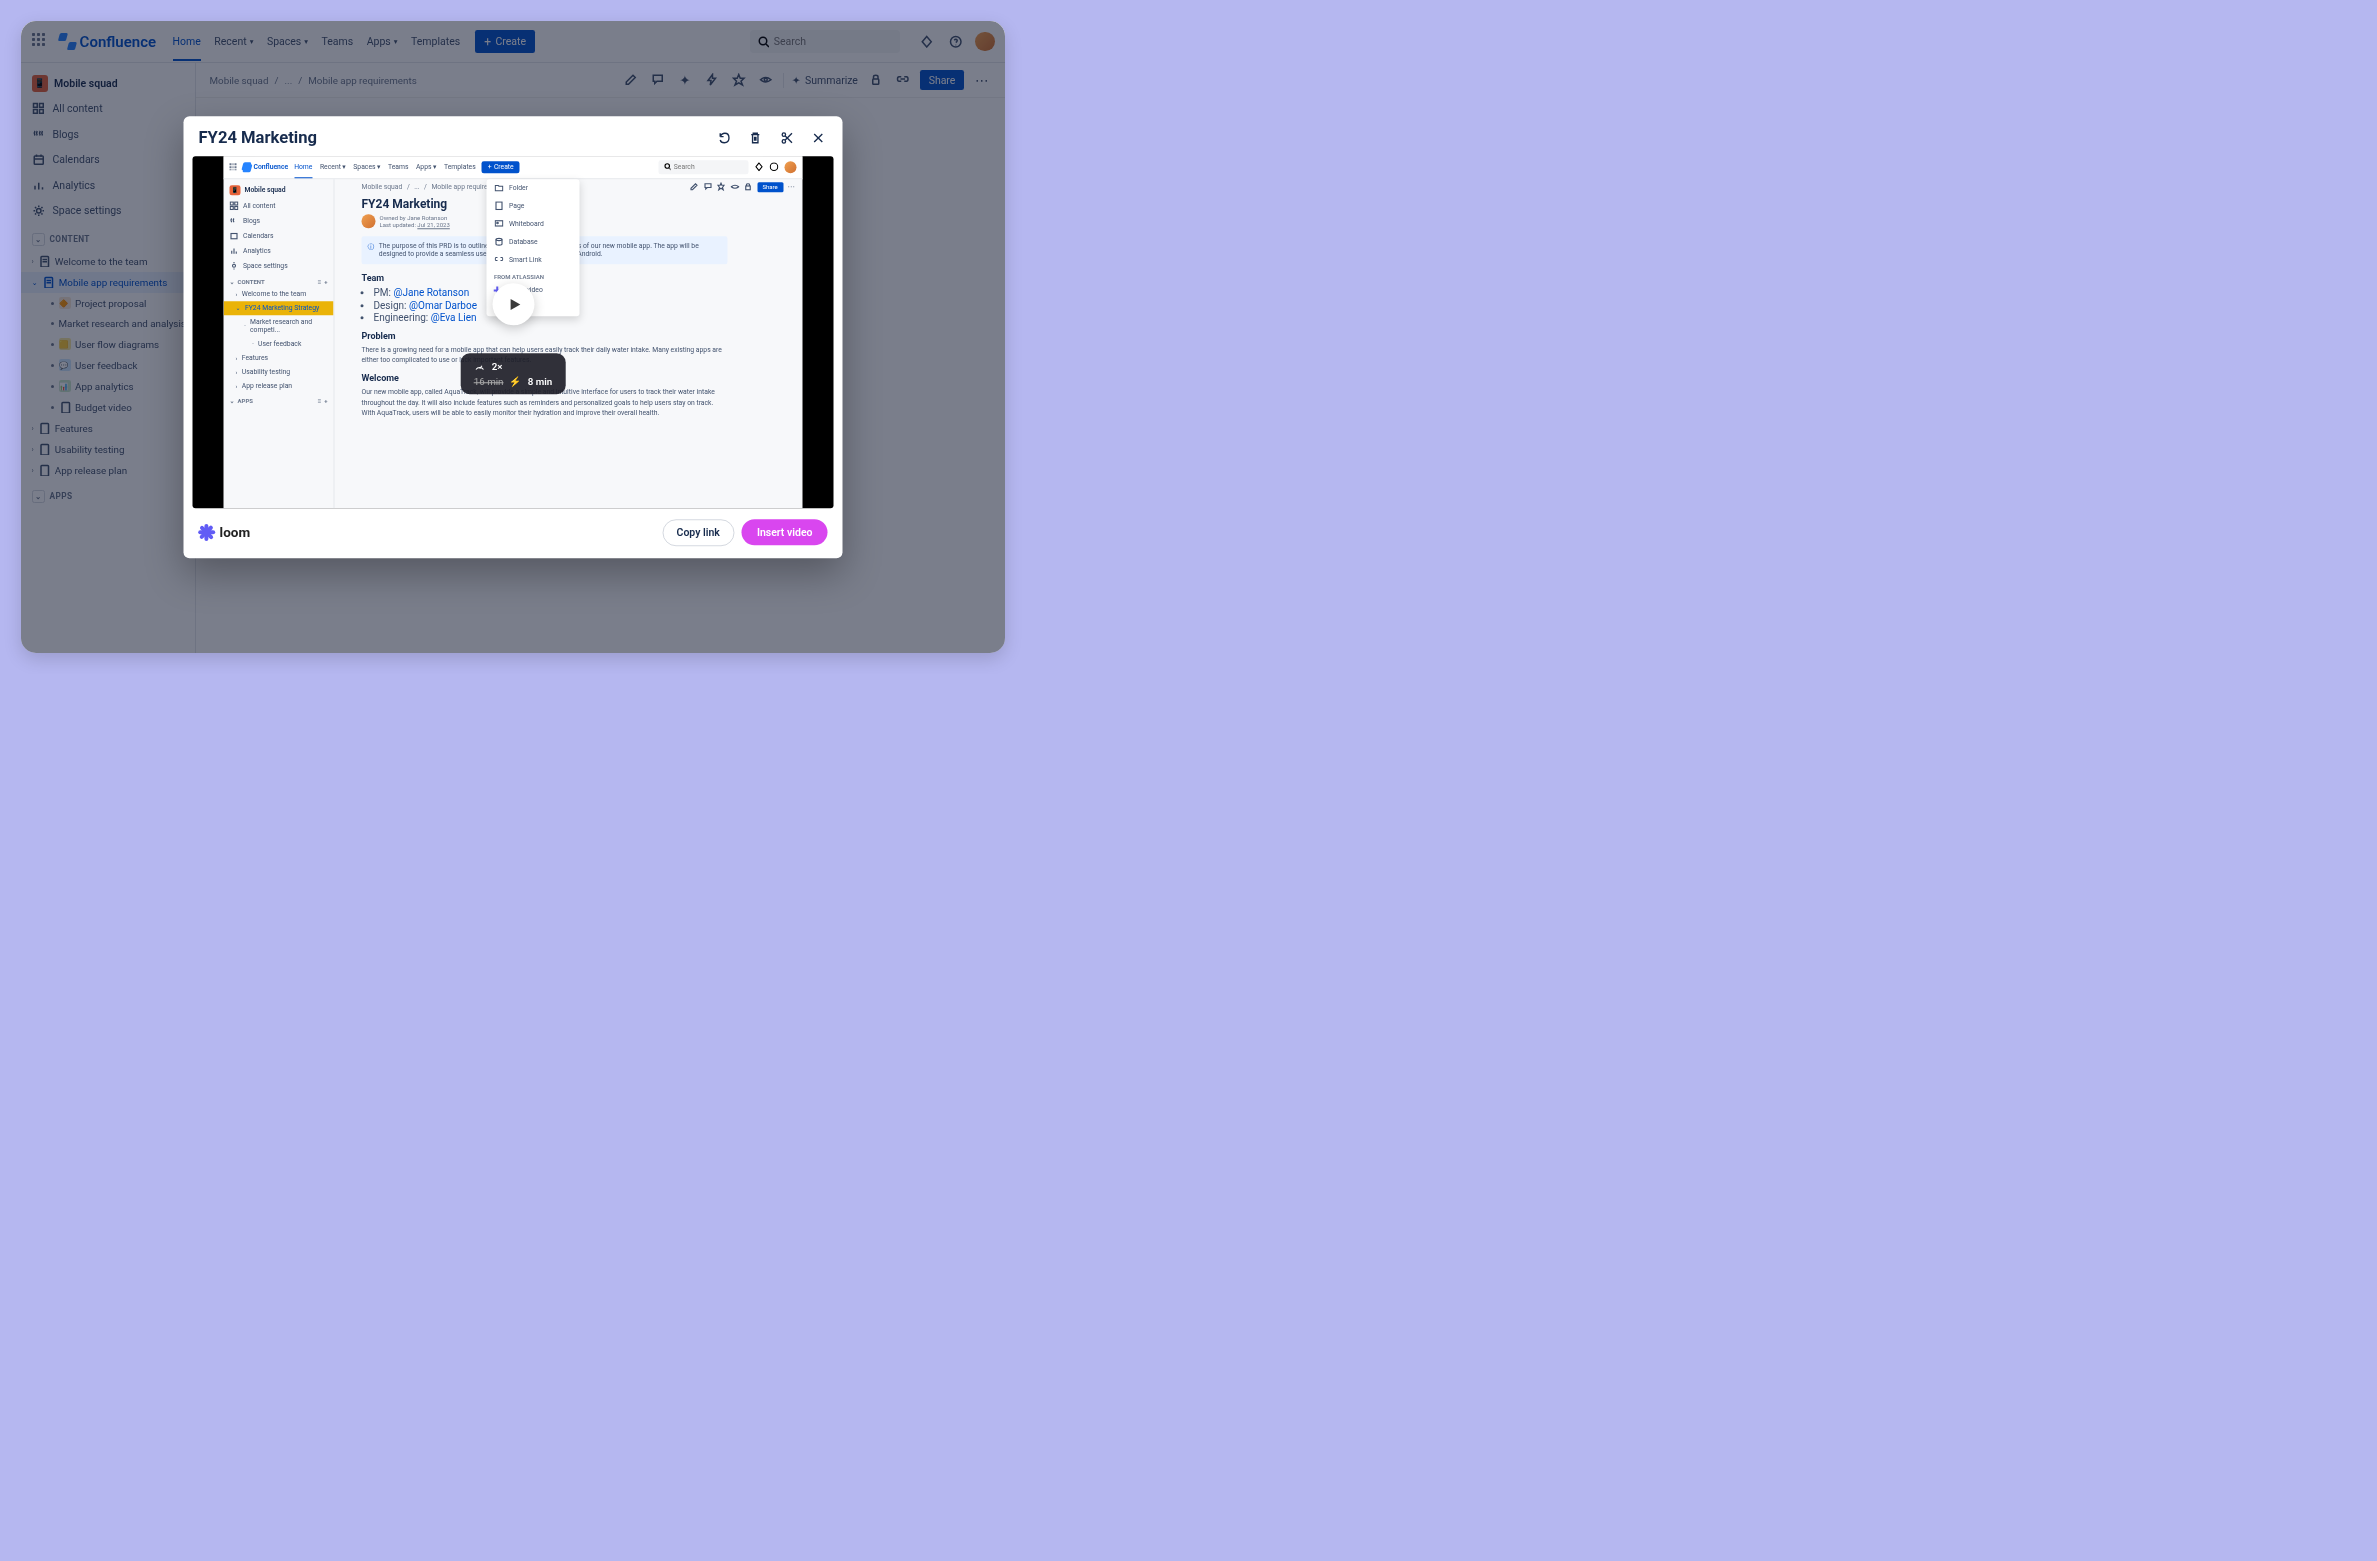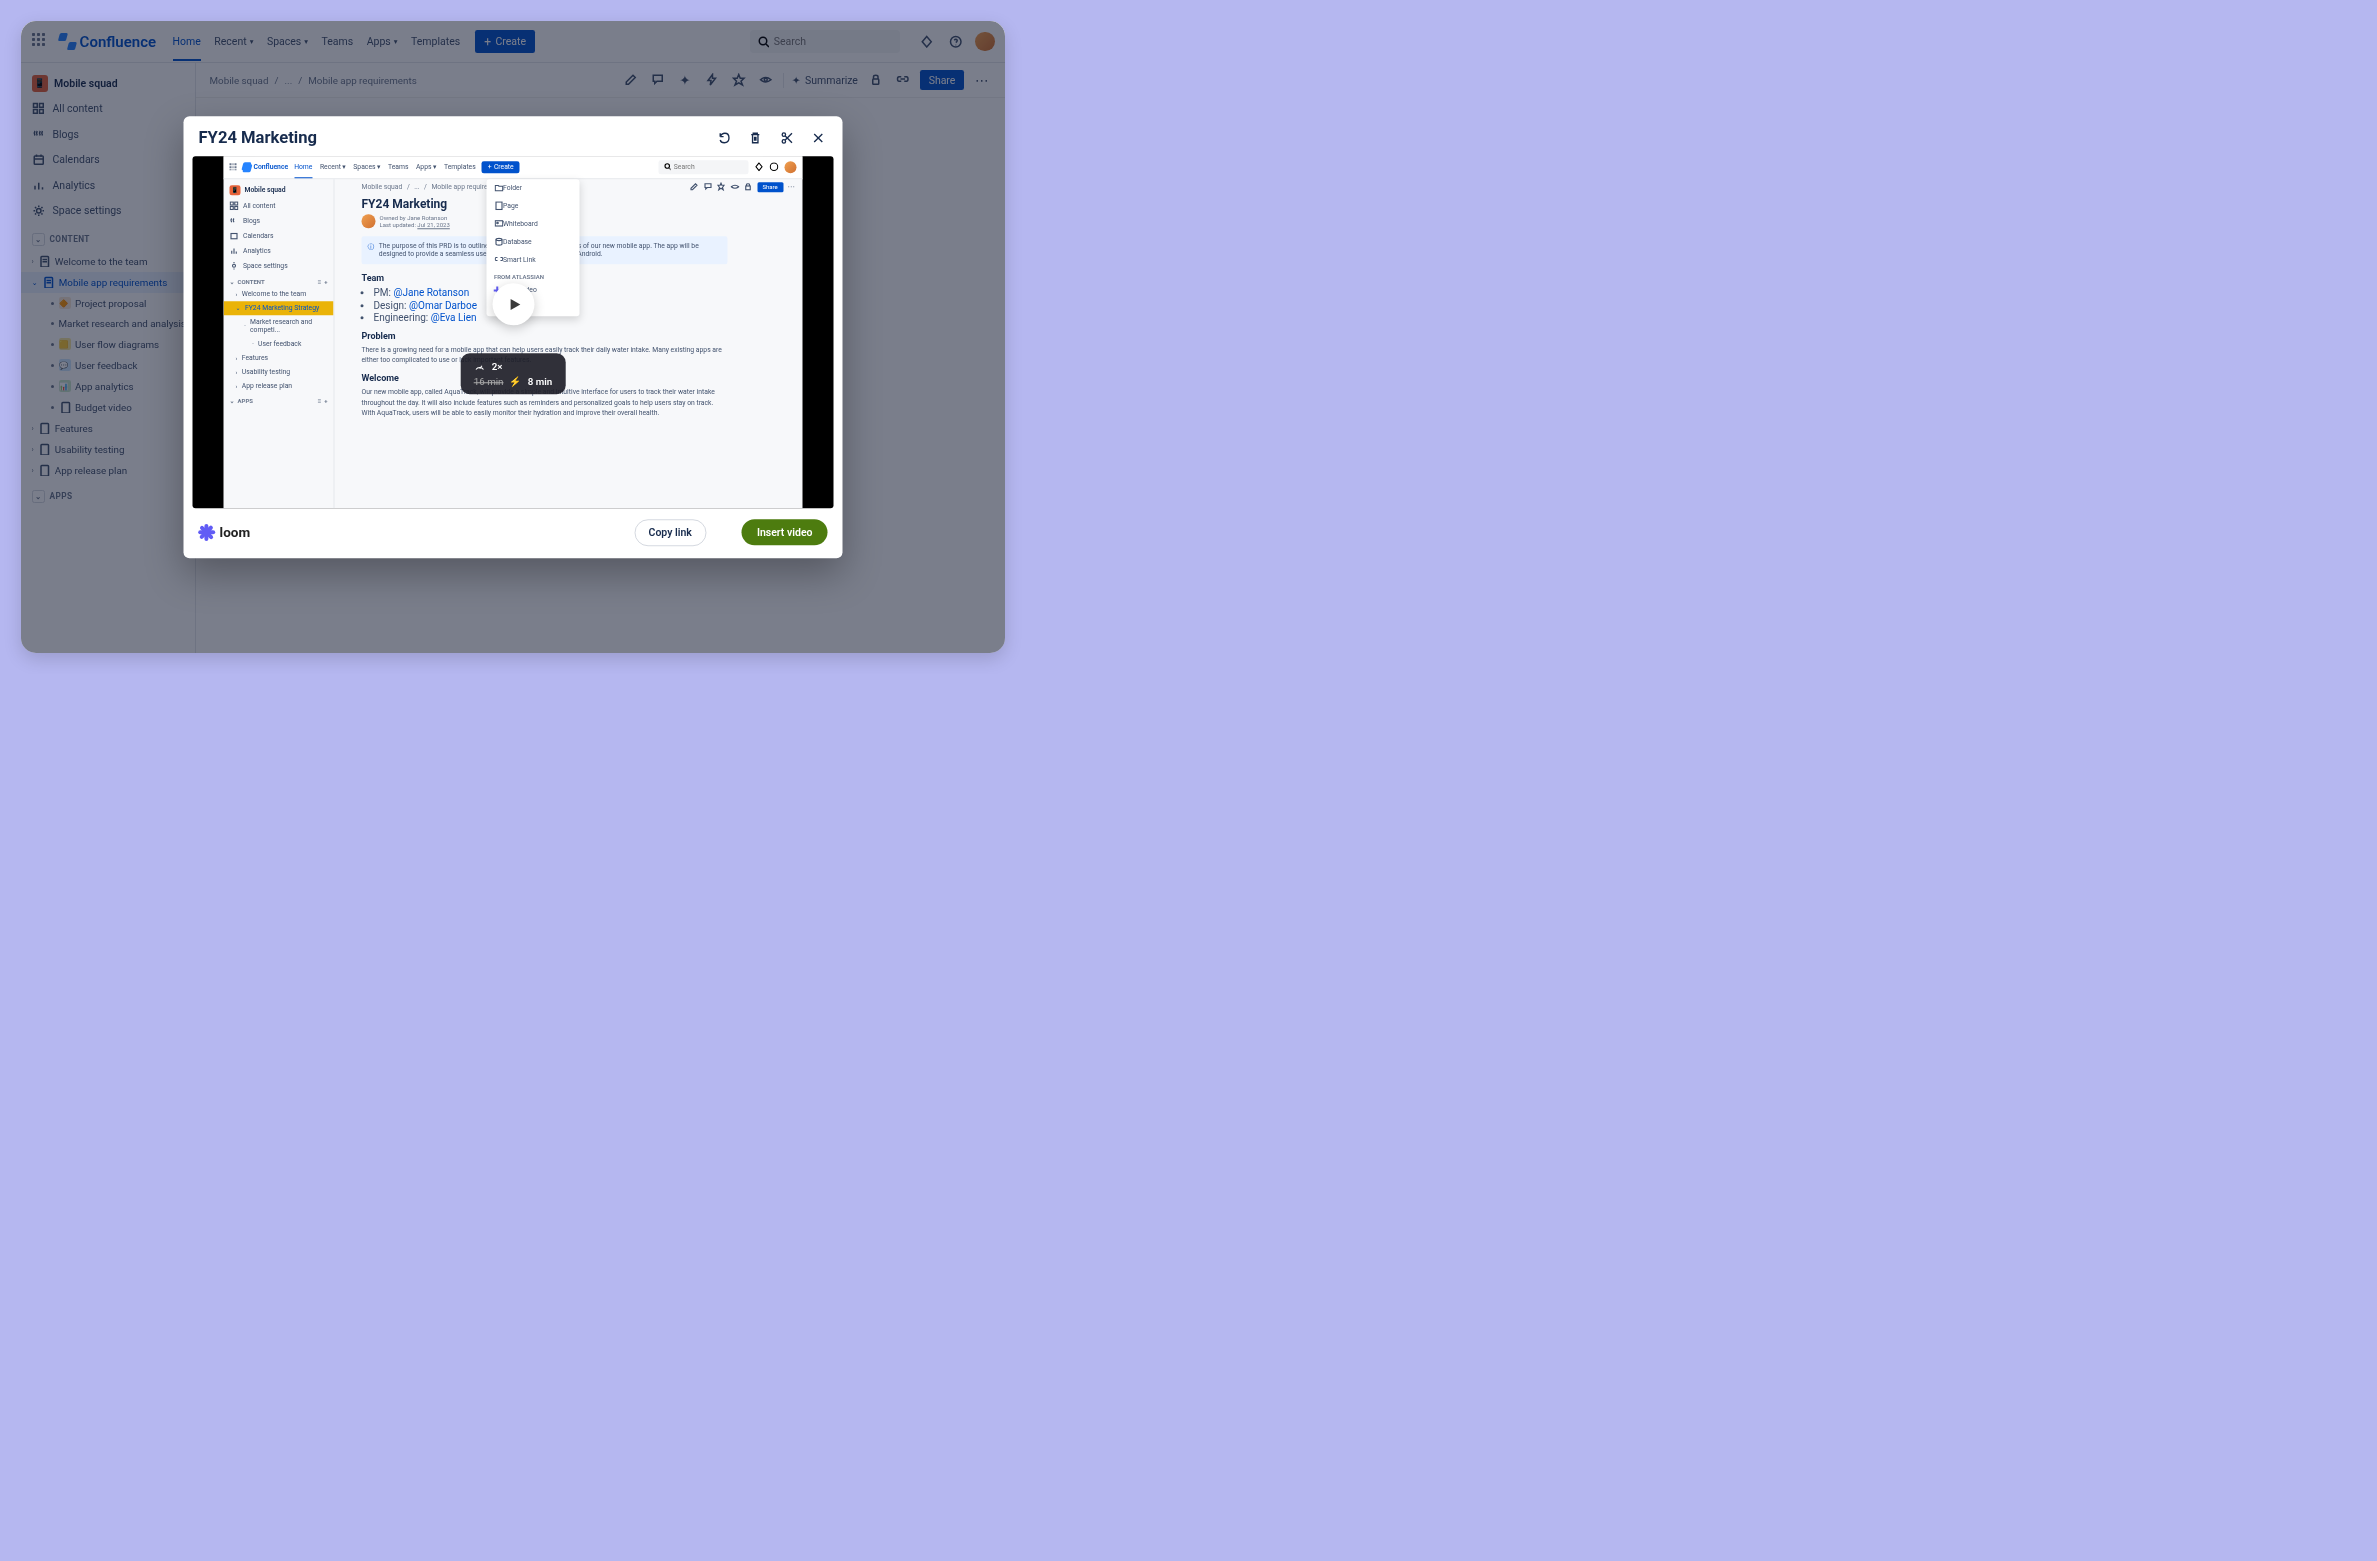--- a/index.html
+++ b/index.html
@@ -73,37 +73,37 @@
 .mini-share { background: #0052cc; color: #fff; padding: 1.5px 5.3px; border-radius: 1.5px; font-size: 6px; }
 .mini-title { font-size: 12px; font-weight: 700; color: #172b4d; }
 .mini-meta { font-size: 6px; color: #6b778c; margin: 3px 0 7.5px; display: flex; gap: 4.5px; }
 .mini-meta-avatar { width: 13.5px; height: 13.5px; border-radius: 50%; background: linear-gradient(135deg,#f0a050,#d07030); flex-shrink: 0; }
 .mini-info-box { background: #e9f2ff; padding: 6px; border-radius: 2.3px; font-size: 6.8px; color: #42526e; margin-bottom: 9px; display: flex; gap: 4.5px; }
 .mini-section-h { font-size: 9px; font-weight: 700; color: #172b4d; margin: 7.5px 0 4.5px; }
 .mini-list { list-style: disc; padding-left: 12px; font-size: 10px; }
 .mini-list li { margin: 1.5px 0; }
 .mention { color: #0052cc; }
 .dropdown { position: absolute; left: 263px; top: 22.6px; width: 93px; background: #fff; border-radius: 3px; box-shadow: 0 3px 9px rgba(0,0,0,0.15); font-size: 6.8px; z-index: 5; }
-.dd-item { padding: 4.5px 7.5px; display: flex; align-items: center; color: #42526e; }
+.dd-item { padding: 4.5px 7.5px; display: flex; align-items: center; gap: 6px; color: #42526e; }
 .dd-label { padding: 4.5px 7.5px 1.5px; font-size: 6px; color: #6b778c; font-weight: 600; }
 .play-btn { position: absolute; left: 50%; top: 42%; transform: translate(-50%,-50%); width: 42px; height: 42px; background: #fff; border-radius: 50%; display: flex; align-items: center; justify-content: center; box-shadow: 0 3px 12px rgba(0,0,0,0.2); z-index: 10; cursor: pointer; }
 .play-btn svg { width: 16.6px; height: 16.6px; fill: #3a3a3a; margin-left: 3px; }
 .speed-pill { position: absolute; left: 50%; top: 56%; transform: translateX(-50%); background: rgba(30,30,40,0.92); color: #fff; padding: 7.5px 13.5px; border-radius: 9px; z-index: 10; font-size: 9.8px; }
 .speed-row { display: flex; align-items: center; gap: 6px; }
 .crossed { text-decoration: line-through; color: #aaa; text-align: right; }
 .modal-foot { display: flex; align-items: center; padding: 10.5px 15px 12px; gap: 7.5px; }
 .loom-logo { display: flex; align-items: center; gap: 4.5px; font-weight: 700; font-size: 13.5px; color: #212121; }
 .loom-mark { width: 16.6px; height: 16.6px; position: relative; }
 .loom-mark span { position: absolute; left: 50%; top: 50%; width: 16.6px; height: 3.8px; background: #615cf5; border-radius: 2.3px; transform-origin: center; }
 .loom-mark span:nth-child(1){ transform: translate(-50%,-50%) rotate(0deg);}
 .loom-mark span:nth-child(2){ transform: translate(-50%,-50%) rotate(45deg);}
 .loom-mark span:nth-child(3){ transform: translate(-50%,-50%) rotate(90deg);}
 .loom-mark span:nth-child(4){ transform: translate(-50%,-50%) rotate(135deg);}
 .copy-btn { margin-left: auto; background: #fff; border: 0.8px solid #d5d9e0; padding: 6px 13.5px; border-radius: 15px; font-size: 10.5px; font-weight: 600; color: #172b4d; cursor: pointer; }
-.insert-btn { background: #4d7c0f; color: #fff; border: none; padding: 6.8px 15px; border-radius: 15px; font-size: 10.5px; font-weight: 600; cursor: pointer; margin-left: 28px; }
+.insert-btn { background: #d946ef; color: #fff; border: none; padding: 6.8px 15px; border-radius: 15px; font-size: 10.5px; font-weight: 600; cursor: pointer; }
 svg.ic { width: 13.5px; height: 13.5px; stroke: currentColor; fill: none; stroke-width: 2; }
 svg.ics { width: 9px; height: 9px; stroke: currentColor; fill: none; stroke-width: 1.5; }
 .dot { width: 3px; height: 3px; border-radius: 50%; background: #6b778c; flex-shrink: 0; }
 </style>
 </head>
 <body>
 
 <div class="window">
   <div class="topnav">
     <div class="grid-icon">

